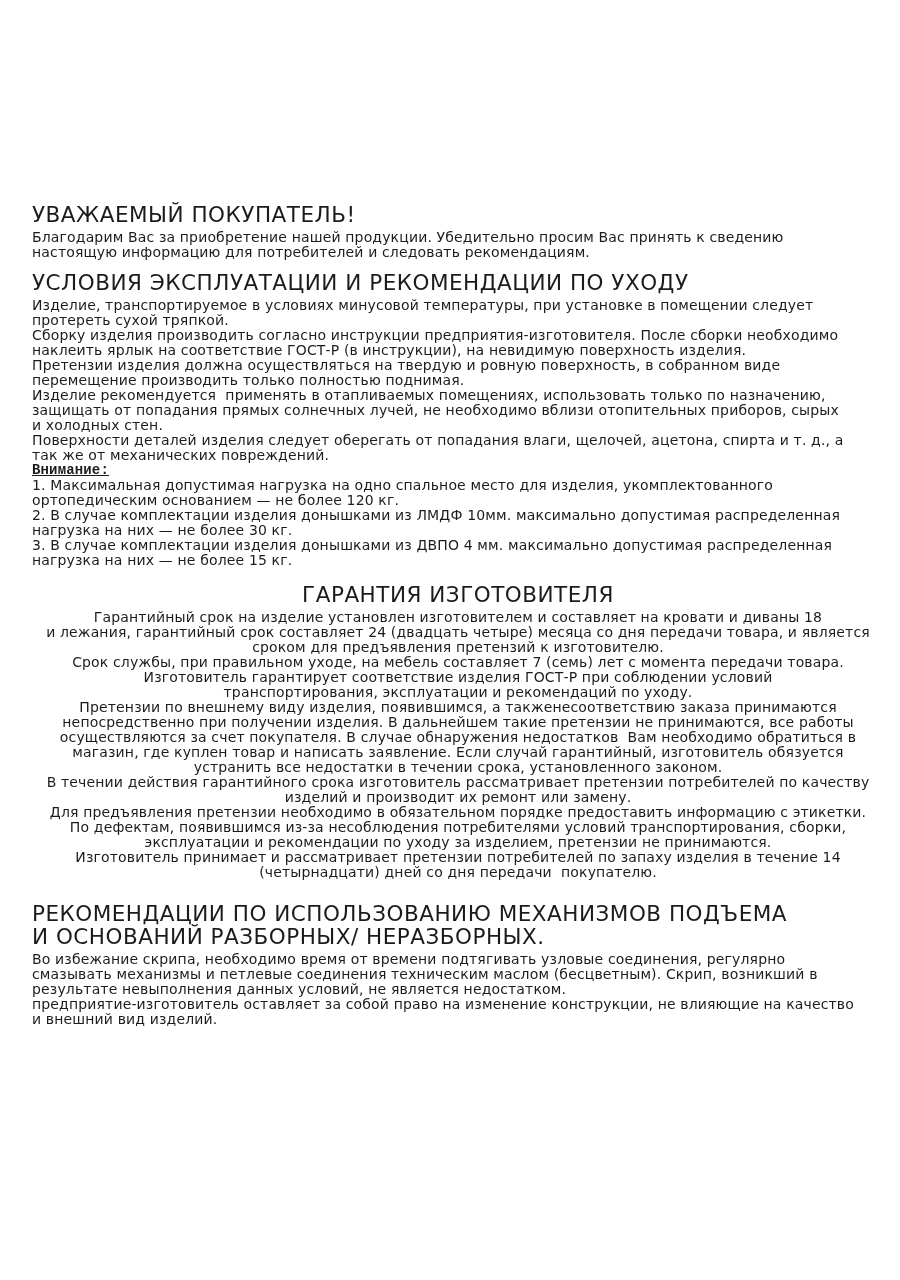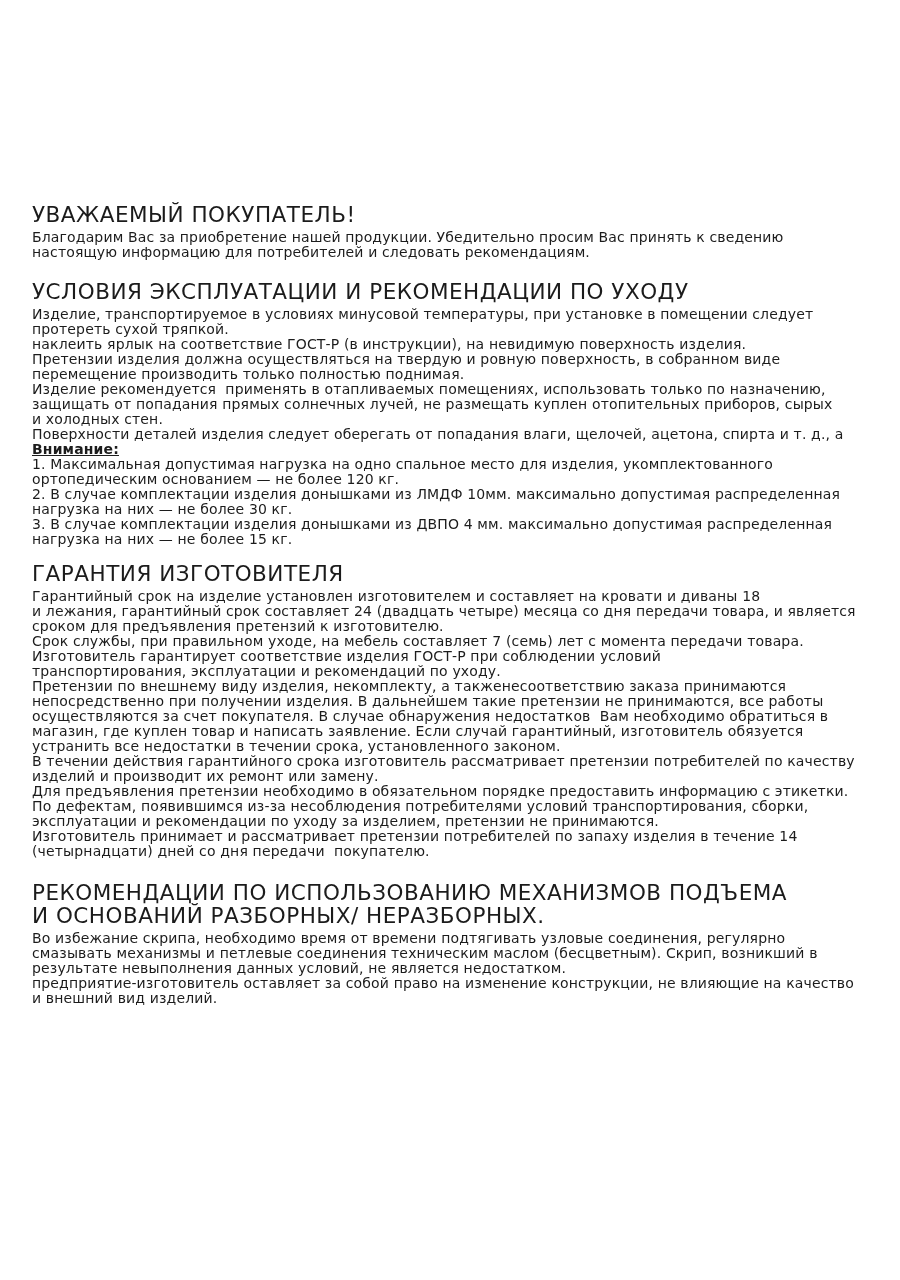--- a/index.html
+++ b/index.html
@@ -12,22 +12,22 @@
     width: 900px;
     height: 1280px;
     background: #ffffff;
     overflow: hidden;
     box-sizing: border-box;
     padding: 203px 16px 17px 32px;
     font-family: "DejaVu Sans", "Liberation Sans", sans-serif;
     color: #1c1c1c;
   }
   .doc-section { margin: 0; }
-  .doc-section.section-usage      { margin-top: 20px; }
-  .doc-section.section-warranty   { margin-top: 15px; }
+  .doc-section.section-usage      { margin-top: 11px; }
+  .doc-section.section-warranty   { margin-top: 15px; text-align: center; }
   .doc-section.section-mechanisms { margin-top: 22px; }
 
   .heading {
     font-size: 21.5px;
     line-height: 23px;
     letter-spacing: 0.5px;
     font-weight: normal;
     color: #1b1b1b;
     margin: 0 0 4px 0;
   }
@@ -36,20 +36,21 @@
   .block { margin: 0; }
   .line {
     font-size: 14px;
     line-height: 15px;
     letter-spacing: 0.15px;
     white-space: pre;
   }
   .block.attention .line {
     font-weight: bold;
     text-decoration: underline;
+    font-family: Liberation Mono, monospace;
   }
 </style>
 </head>
 <body>
 
 <div class="page">
   <div>
       <section class="doc-section section-greeting">
         <div class="heading">
           <div class="heading-line">УВАЖАЕМЫЙ ПОКУПАТЕЛЬ!</div>
@@ -59,27 +60,29 @@
           <div class="line">настоящую информацию для потребителей и следовать рекомендациям.</div>
         </div>
       </section>
       <section class="doc-section section-usage">
         <div class="heading">
           <div class="heading-line">УСЛОВИЯ ЭКСПЛУАТАЦИИ И РЕКОМЕНДАЦИИ ПО УХОДУ</div>
         </div>
         <div class="block normal">
           <div class="line">Изделие, транспортируемое в условиях минусовой температуры, при установке в помещении следует</div>
           <div class="line">протереть сухой тряпкой.</div>
+          <div class="line">Сборку изделия производить согласно инструкции предприятия-изготовителя. После сборки необходимо</div>
           <div class="line">наклеить ярлык на соответствие ГОСТ-Р (в инструкции), на невидимую поверхность изделия.</div>
           <div class="line">Претензии изделия должна осуществляться на твердую и ровную поверхность, в собранном виде</div>
           <div class="line">перемещение производить только полностью поднимая.</div>
           <div class="line">Изделие рекомендуется  применять в отапливаемых помещениях, использовать только по назначению,</div>
-          <div class="line">защищать от попадания прямых солнечных лучей, не размещать куплен отопительных приборов, сырых</div>
+          <div class="line">защищать от попадания прямых солнечных лучей, не необходимо вблизи отопительных приборов, сырых</div>
           <div class="line">и холодных стен.</div>
           <div class="line">Поверхности деталей изделия следует оберегать от попадания влаги, щелочей, ацетона, спирта и т. д., а</div>
+          <div class="line">так же от механических повреждений.</div>
         </div>
         <div class="block attention">
           <div class="line">Внимание:</div>
         </div>
         <div class="block normal">
           <div class="line">1. Максимальная допустимая нагрузка на одно спальное место для изделия, укомплектованного</div>
           <div class="line">ортопедическим основанием — не более 120 кг.</div>
           <div class="line">2. В случае комплектации изделия донышками из ЛМДФ 10мм. максимально допустимая распределенная</div>
           <div class="line">нагрузка на них — не более 30 кг.</div>
           <div class="line">3. В случае комплектации изделия донышками из ДВПО 4 мм. максимально допустимая распределенная</div>
@@ -90,21 +93,21 @@
         <div class="heading">
           <div class="heading-line">ГАРАНТИЯ ИЗГОТОВИТЕЛЯ</div>
         </div>
         <div class="block normal">
           <div class="line">Гарантийный срок на изделие установлен изготовителем и составляет на кровати и диваны 18</div>
           <div class="line">и лежания, гарантийный срок составляет 24 (двадцать четыре) месяца со дня передачи товара, и является</div>
           <div class="line">сроком для предъявления претензий к изготовителю.</div>
           <div class="line">Срок службы, при правильном уходе, на мебель составляет 7 (семь) лет с момента передачи товара.</div>
           <div class="line">Изготовитель гарантирует соответствие изделия ГОСТ-Р при соблюдении условий</div>
           <div class="line">транспортирования, эксплуатации и рекомендаций по уходу.</div>
-          <div class="line">Претензии по внешнему виду изделия, некомплекту, а такженесоответствию заказа принимаются</div>
+          <div class="line">Претензии по внешнему виду изделия, появившимся, а такженесоответствию заказа принимаются</div>
           <div class="line">непосредственно при получении изделия. В дальнейшем такие претензии не принимаются, все работы</div>
           <div class="line">осуществляются за счет покупателя. В случае обнаружения недостатков  Вам необходимо обратиться в</div>
           <div class="line">магазин, где куплен товар и написать заявление. Если случай гарантийный, изготовитель обязуется</div>
           <div class="line">устранить все недостатки в течении срока, установленного законом.</div>
           <div class="line">В течении действия гарантийного срока изготовитель рассматривает претензии потребителей по качеству</div>
           <div class="line">изделий и производит их ремонт или замену.</div>
           <div class="line">Для предъявления претензии необходимо в обязательном порядке предоставить информацию с этикетки.</div>
           <div class="line">По дефектам, появившимся из-за несоблюдения потребителями условий транспортирования, сборки,</div>
           <div class="line">эксплуатации и рекомендации по уходу за изделием, претензии не принимаются.</div>
           <div class="line">Изготовитель принимает и рассматривает претензии потребителей по запаху изделия в течение 14</div>

